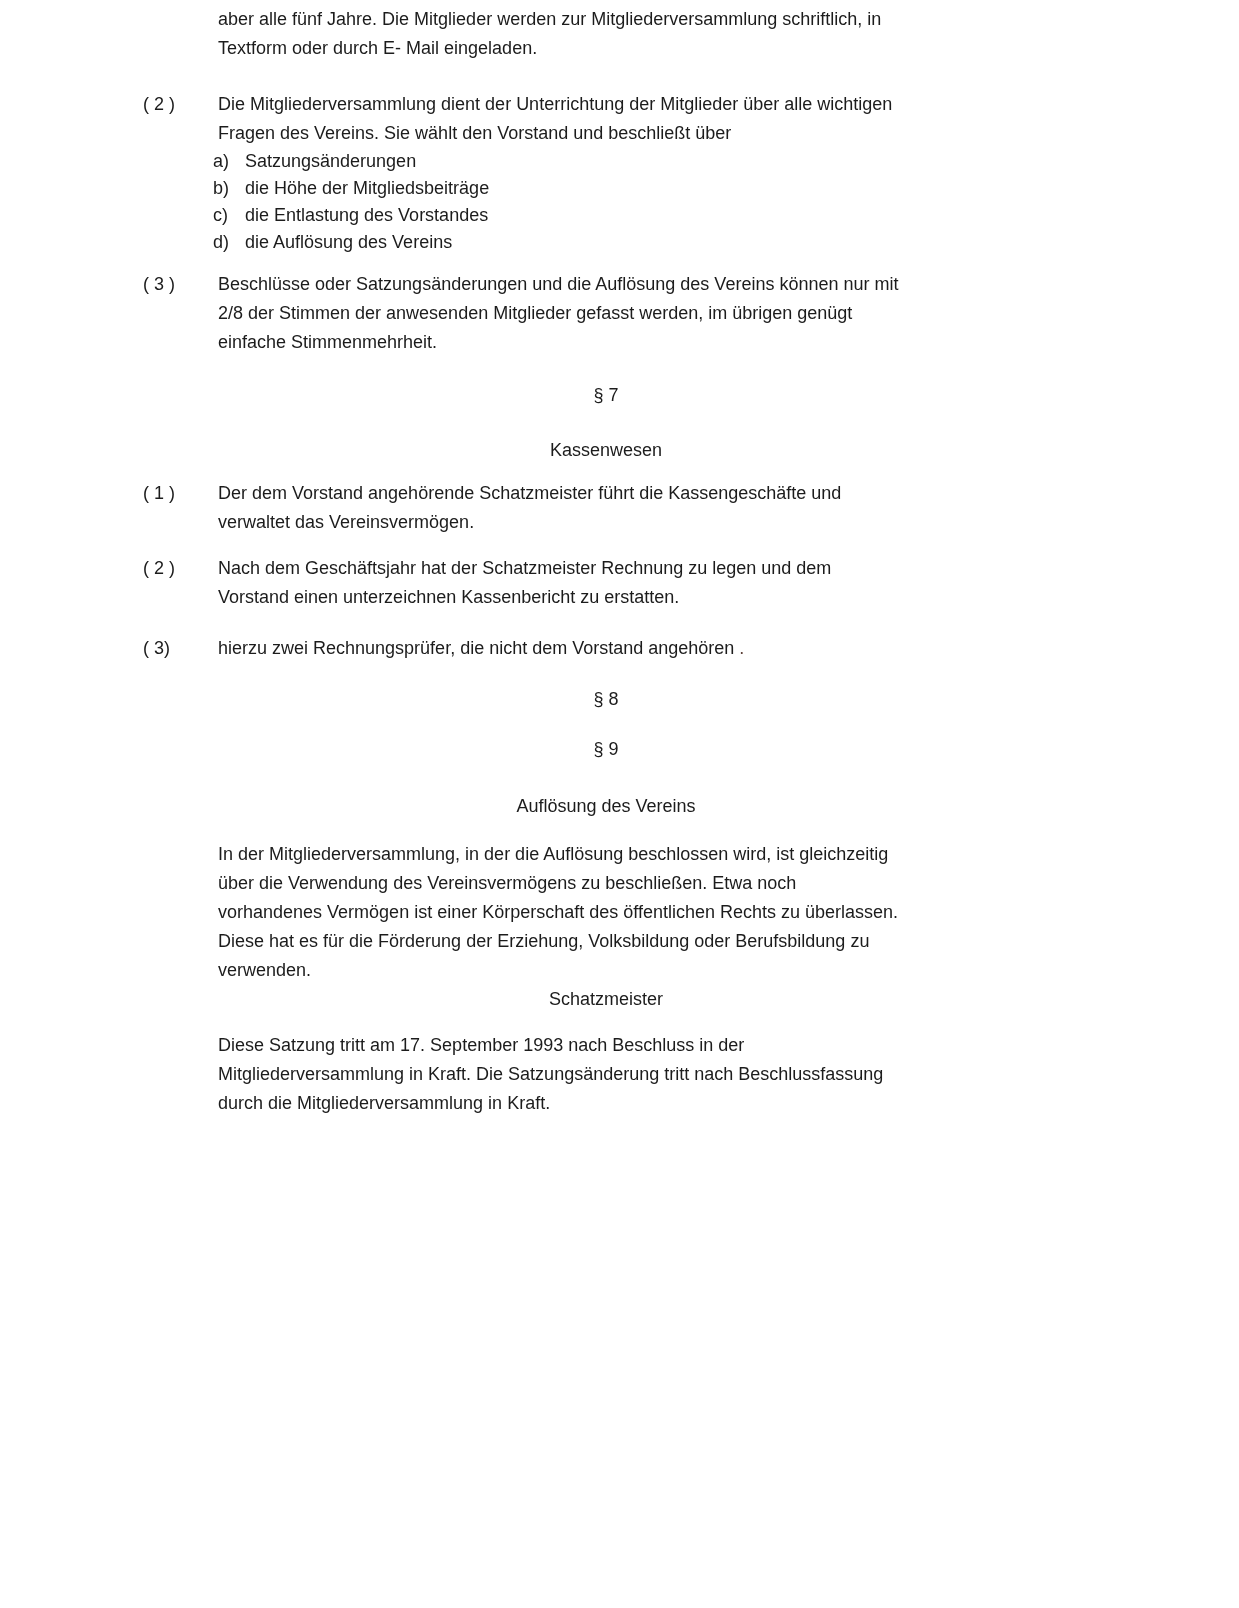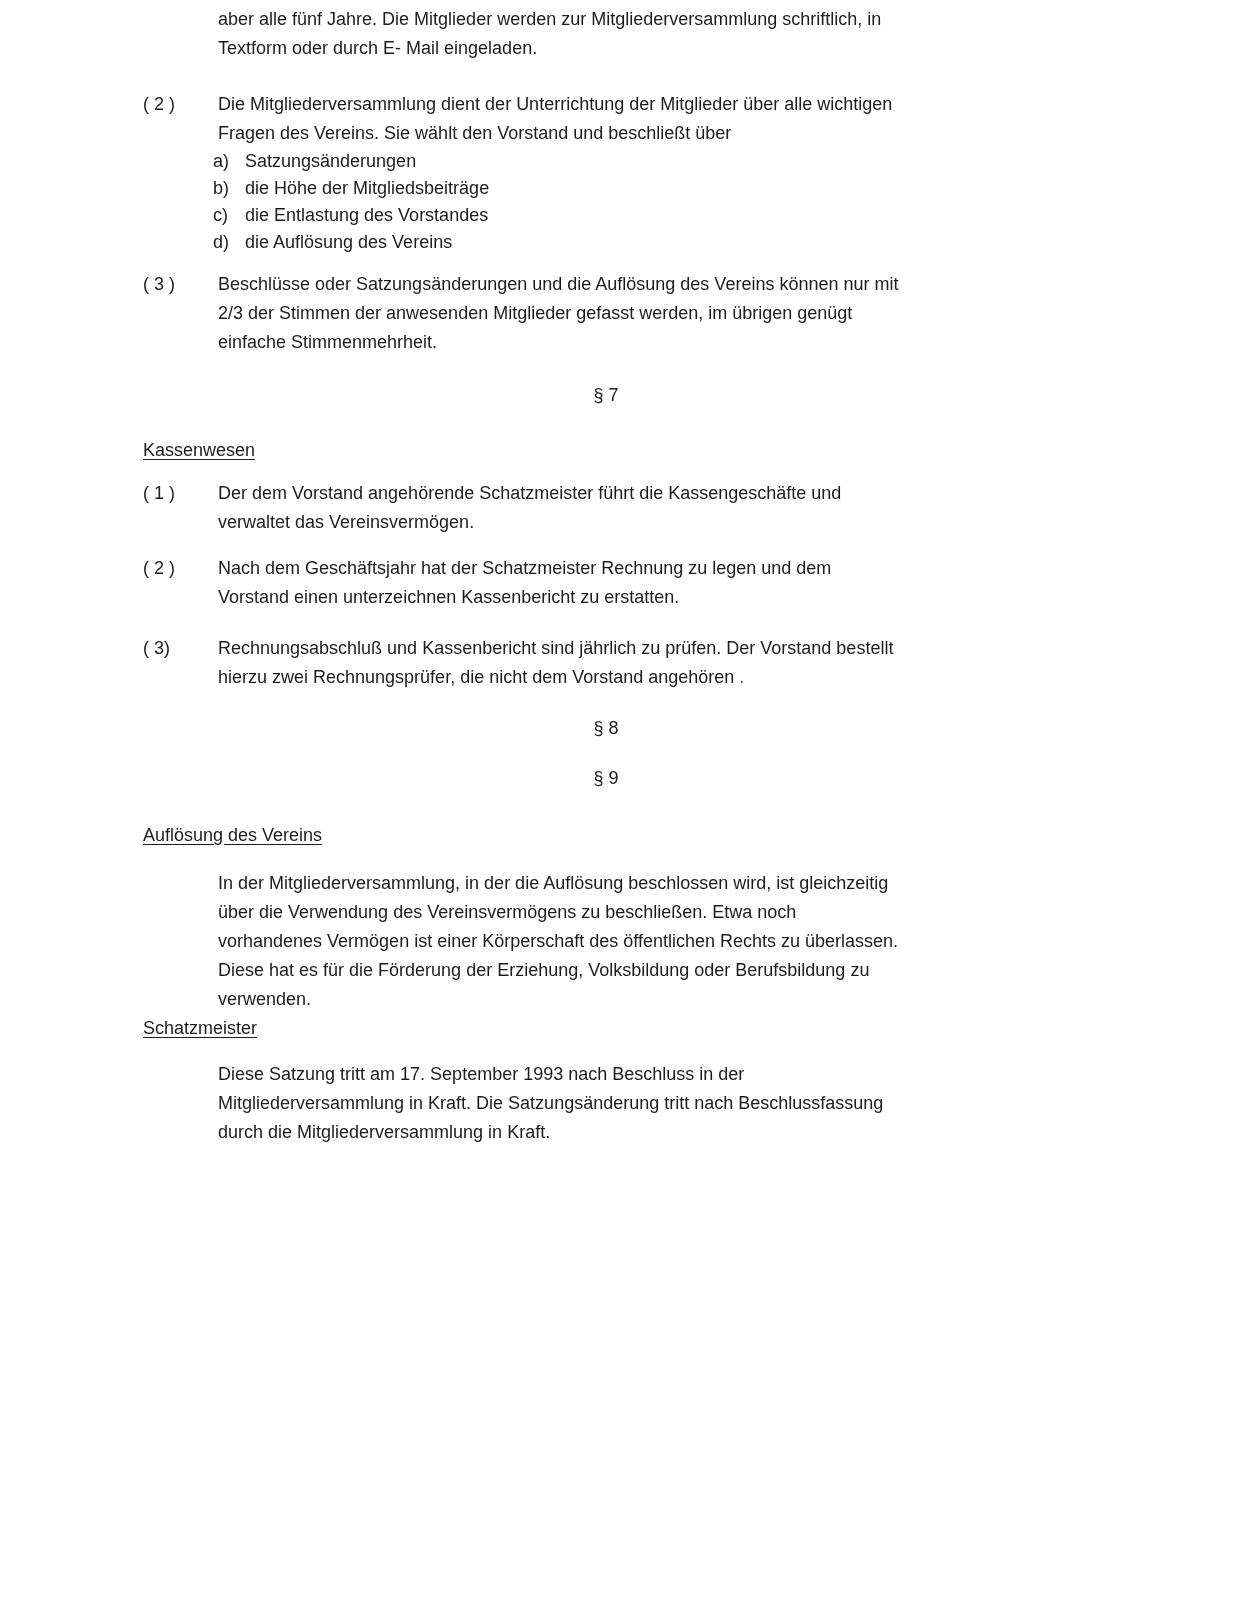--- a/index.html
+++ b/index.html
@@ -40,22 +40,22 @@
     line-height: 27px;
   }
   .sublist-item {
     display: grid;
     grid-template-columns: 32px 1fr;
   }
   .section-mark {
     text-align: center;
   }
   .doc-heading {
-    text-decoration: underline;
     text-underline-offset: 3px;
+    text-align: center;
   }
   
   .m-intro       { margin-top: 0; }
   .m-para2       { margin-top: 27px; }
   .m-para3       { margin-top: 14px; }
   .m-sec7-mark   { margin-top: 24px; margin-bottom: 26px; }
   .m-sec7-head   { margin-bottom: 14px; }
   .m-s7p2        { margin-top: 17px; }
   .m-s7p3        { margin-top: 22px; }
   .m-sec8-mark   { margin-top: 22px; margin-bottom: 21px; }
@@ -99,21 +99,21 @@
           <span>d)</span>
           <span>die Auflösung des Vereins</span>
         </div>
       </div>
     </div>
   </div>
 
   <div class="numbered m-para3">
     <div class="num-label">( 3 )</div>
     <div class="lines">Beschlüsse oder Satzungsänderungen und die Auflösung des Vereins können nur mit
-2/3 der Stimmen der anwesenden Mitglieder gefasst werden, im übrigen genügt
+2/8 der Stimmen der anwesenden Mitglieder gefasst werden, im übrigen genügt
 einfache Stimmenmehrheit.</div>
   </div>
 
   <div class="section-mark m-sec7-mark">§ 7</div>
   <div class="doc-heading m-sec7-head">Kassenwesen</div>
 
   <div class="numbered">
     <div class="num-label">( 1 )</div>
     <div class="lines">Der dem Vorstand angehörende Schatzmeister führt die Kassengeschäfte und
 verwaltet das Vereinsvermögen.</div>
@@ -121,21 +121,20 @@
 
   <div class="numbered m-s7p2">
     <div class="num-label">( 2 )</div>
     <div class="lines">Nach dem Geschäftsjahr hat der Schatzmeister Rechnung zu legen und dem
 Vorstand einen unterzeichnen Kassenbericht zu erstatten.</div>
   </div>
 
   <div class="numbered m-s7p3">
     <div class="num-label">( 3)</div>
     <div>
-      <div>Rechnungsabschluß und Kassenbericht sind jährlich zu prüfen. Der Vorstand bestellt</div>
       <div><span>hierzu zwei Rechnungsprüfer, die nicht dem Vorstand angehören</span><span class="period-accent">.</span></div>
     </div>
   </div>
 
   <div class="section-mark m-sec8-mark">§ 8</div>
 
   <div class="section-mark m-sec9-mark">§ 9</div>
   <div class="doc-heading m-sec9-head">Auflösung des Vereins</div>
   <div class="plain-para lines">In der Mitgliederversammlung, in der die Auflösung beschlossen wird, ist gleichzeitig
 über die Verwendung des Vereinsvermögens zu beschließen. Etwa noch

